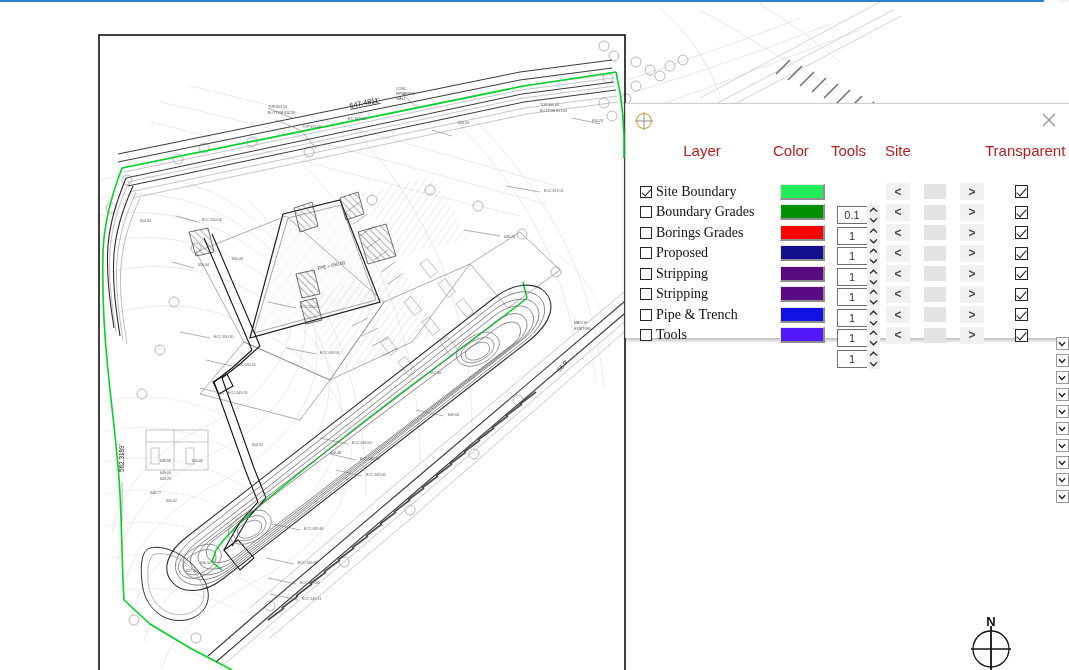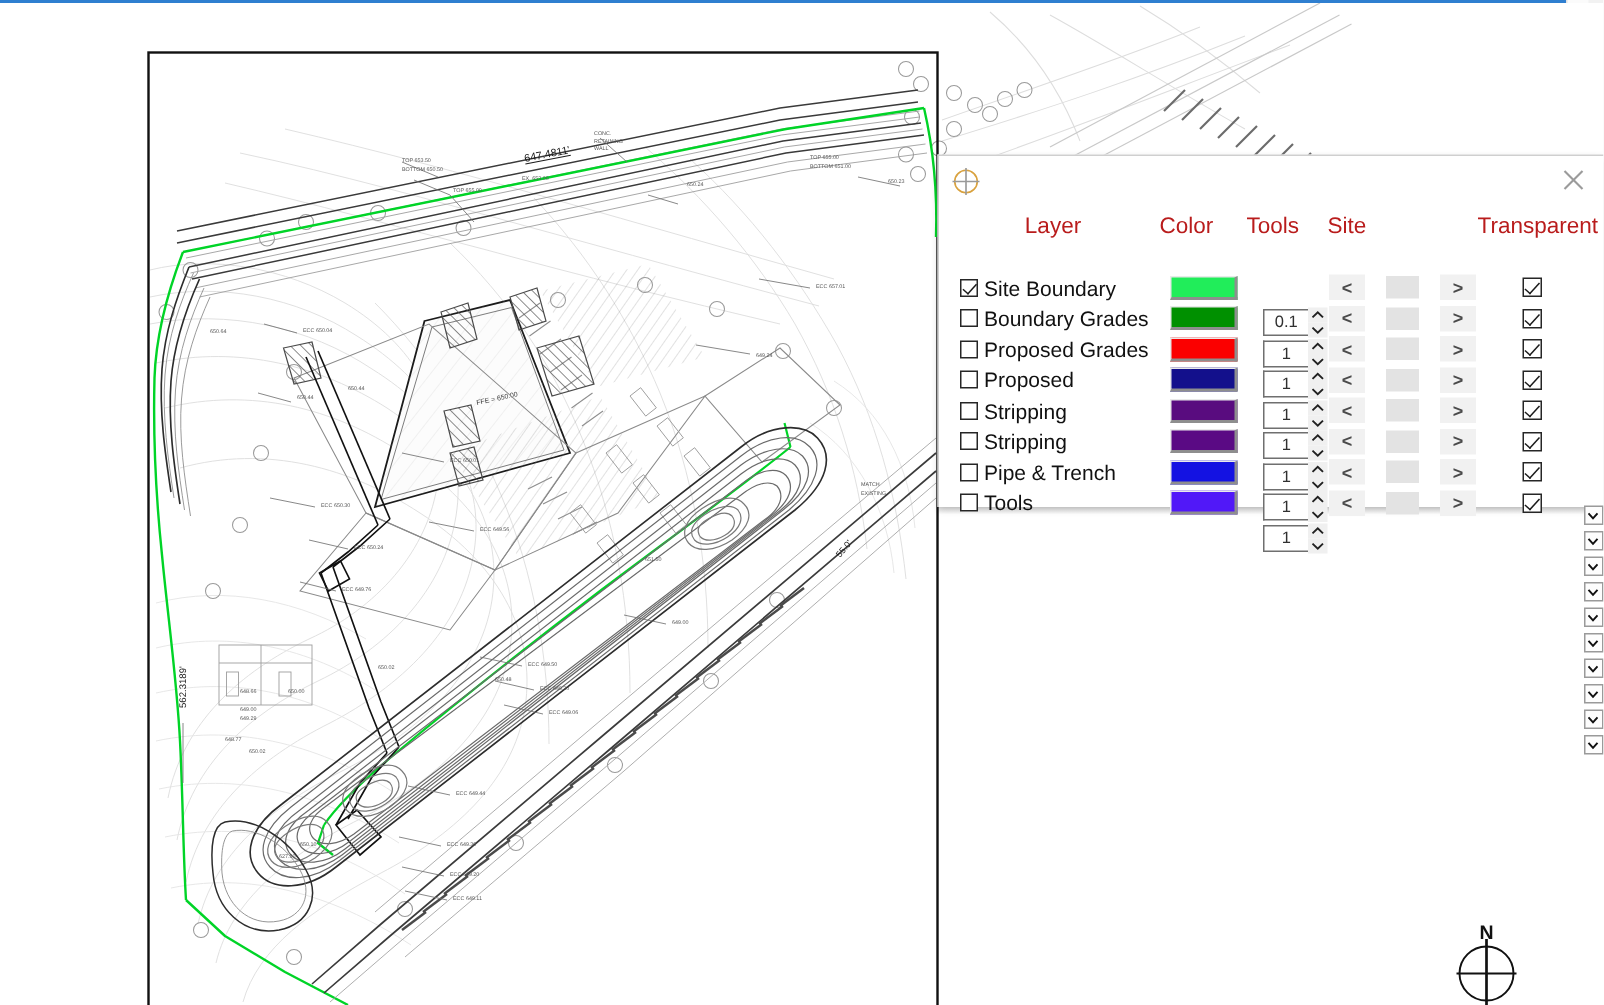--- a/index.html
+++ b/index.html
@@ -181,37 +181,38 @@
     width: 4px; height: 8px;
     border: solid #1b1b1b;
     border-width: 0 1.6px 1.6px 0;
     transform: rotate(42deg);
   }
   .layer-name {
     font-size: 14px;
     color: #111111;
     white-space: nowrap;
     line-height: 1;
+    font-family: Liberation Serif, serif;
   }
 
   
   .swatch-cell { display:flex; justify-content:center; }
   .swatch {
     width: 42px;
     height: 13px;
     border-top: 1px solid #e9e9e9;
     border-left: 1px solid #e9e9e9;
     border-right: 2px solid #8e8e8e;
     border-bottom: 2px solid #8e8e8e;
     box-sizing: content-box;
     cursor: pointer;
   }
 
   
-  .width-cell { display:flex; justify-content:flex-end; align-items:center;margin-top:47px; }
+  .width-cell { display:flex; justify-content:center; align-items:center;margin-top:47px; }
   .spin-wrap { display:flex; align-items:stretch; height:18px; }
   .spin-input {
     width: 30px;
     height: 18px;
     border: 1px solid #6f6f6f;
     border-right: none;
     background: #ffffff;
     font-family: "Liberation Sans", sans-serif;
     font-size: 11px;
     color: #303030;
@@ -775,21 +776,21 @@
       <span class="fade-thumb"></span>
       <span class="arr-btn">&gt;</span>
     </div>
     <div class="trans-cell">
       <span class="cb-lg checked"></span>
     </div>
           </div>
           <div class="layer-row">
     <div class="name-cell">
       <span class="cb "></span>
-      <span class="layer-name">Proposed Grades</span>
+      <span class="layer-name">Borings Grades</span>
     </div>
     <div class="swatch-cell">
       <span class="swatch" style="background:#fb0000"></span>
     </div>
     <div class="width-cell">
       <span class="spin-wrap">
         <input class="spin-input" type="text" value="1" style="">
         <span class="spin-btns">
           <span class="spin-btn">
             <svg width="9" height="6" viewBox="0 0 9 6">

